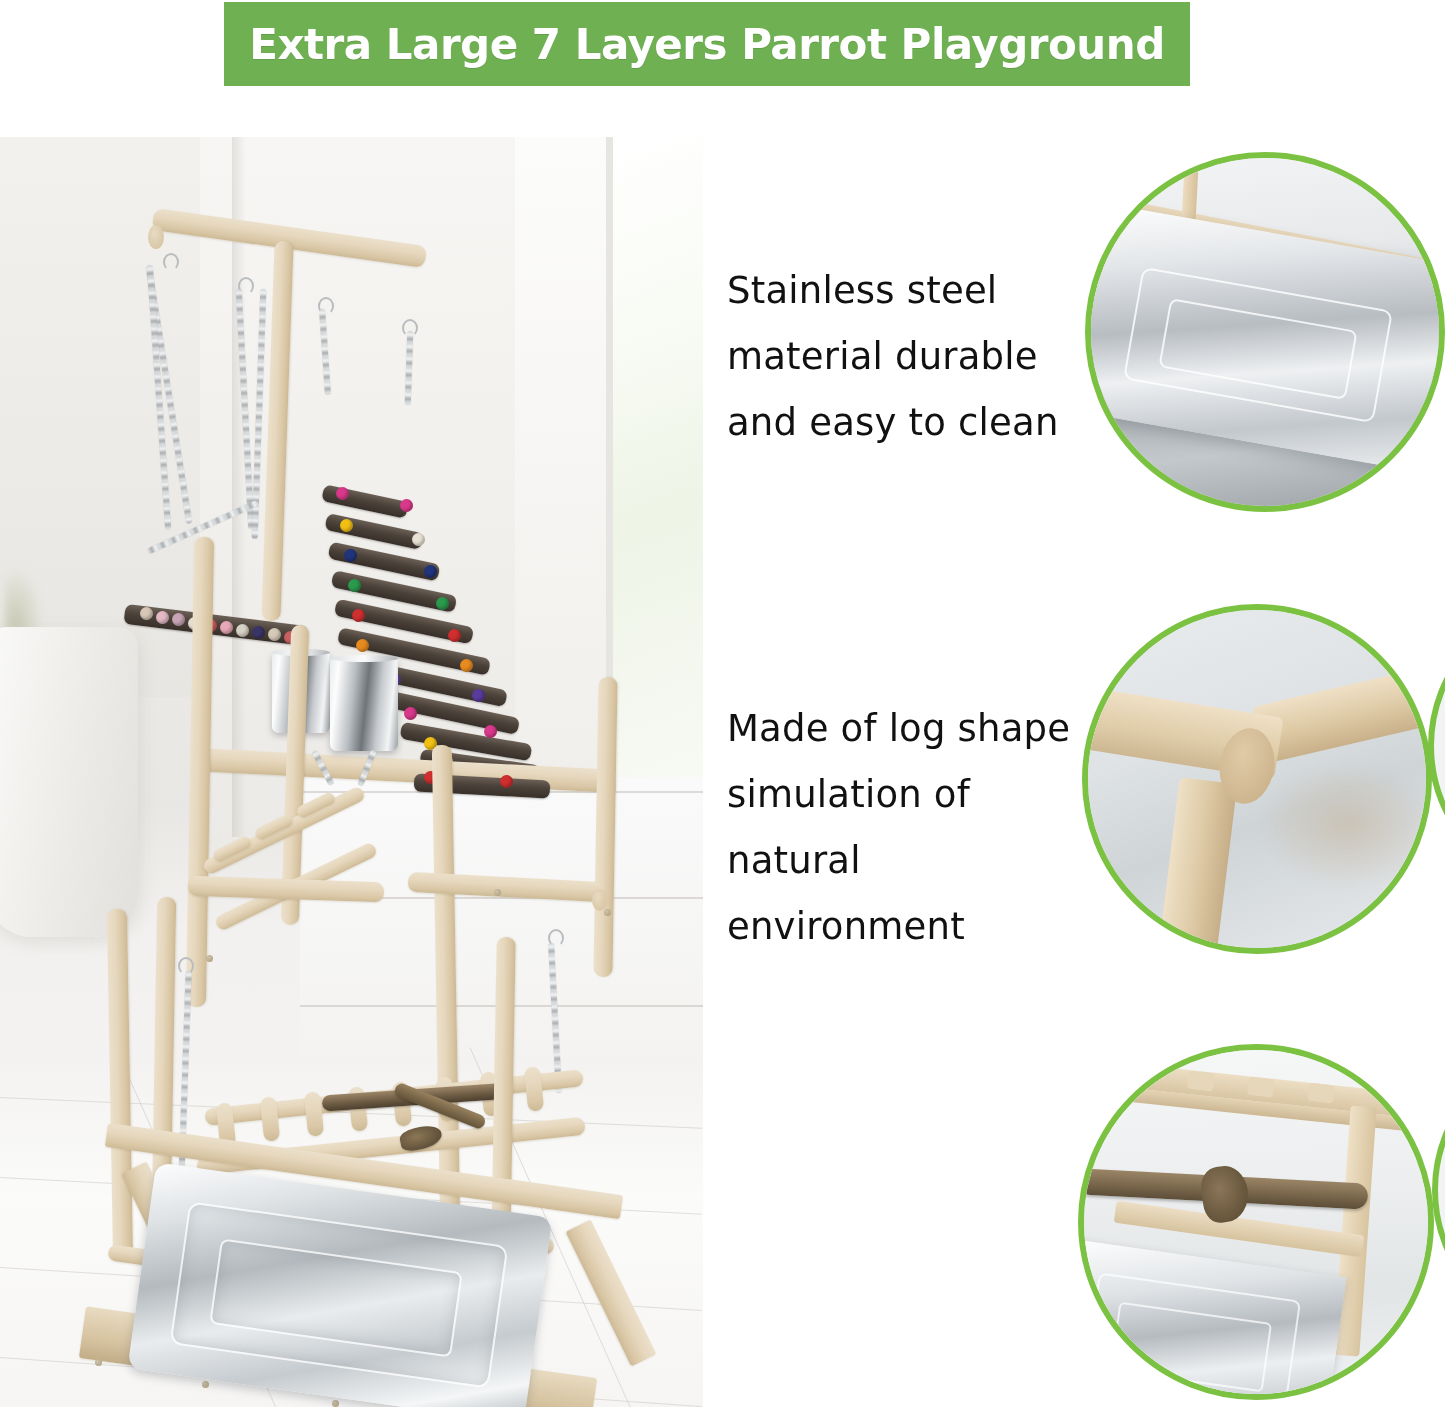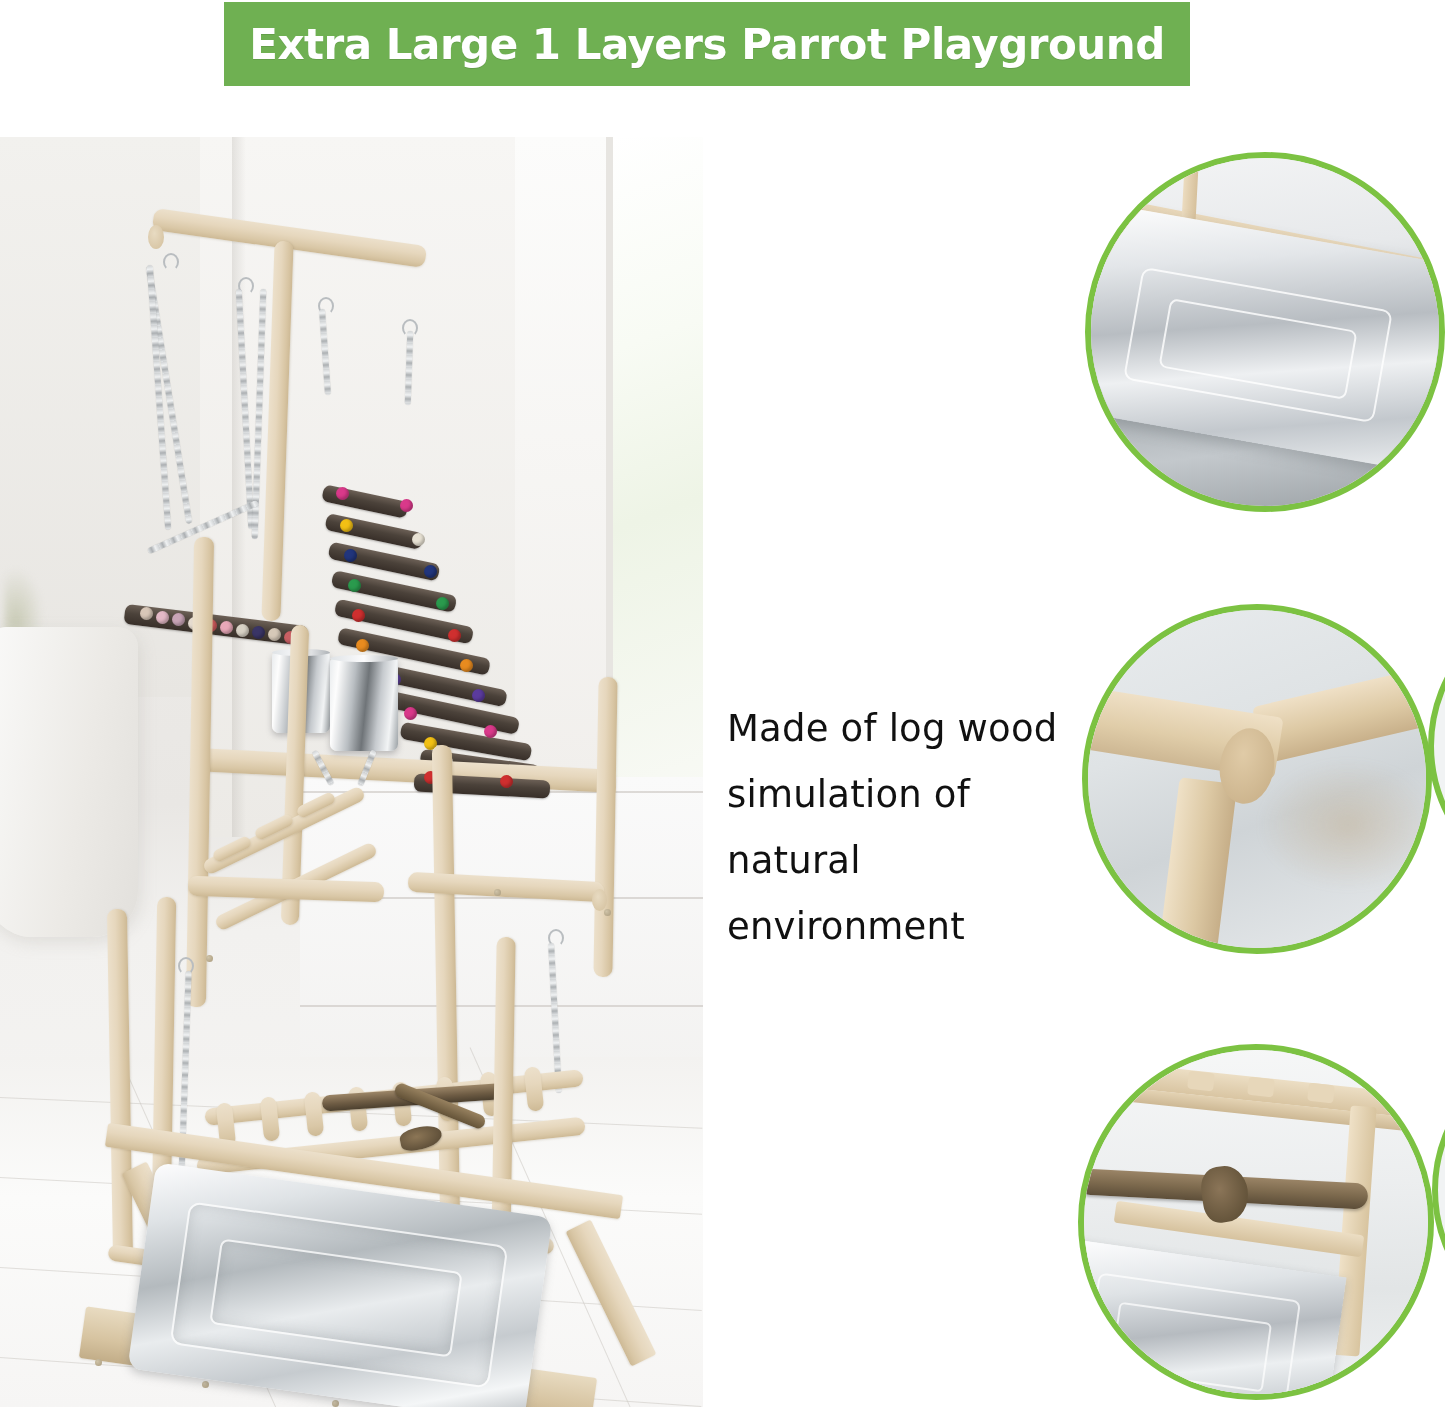--- a/index.html
+++ b/index.html
@@ -192,21 +192,21 @@
     background:linear-gradient(166deg,#fdfdfe,#dfe3e6 25%,#b6bbc0 45%,#eceff1 62%,#c5cace 82%,#f2f4f5 100%);
     transform:rotate(8deg);box-shadow:0 3px 8px rgba(100,104,108,.3);}
   .c3panline{position:absolute;border:2px solid rgba(255,255,255,.7);transform:rotate(8deg);}
 </style>
 </head>
 <body>
 
 <div class="page">
 
   <div class="banner">
-    <div class="banner-text">Extra Large 1 Layers Parrot Playground</div>
+    <div class="banner-text">Extra Large 7 Layers Parrot Playground</div>
   </div>
 
   <div class="hero">
     <div class="hero-inner">
 
       <div class="wall-left"></div>
       <div class="wall-main"></div>
       <div class="corner-shadow"></div>
       <div class="wall-right"></div>
       <div class="window">
@@ -364,34 +364,37 @@
       <div class="screw" style="left:202px;top:1244px;"></div>
       <div class="screw" style="left:332px;top:1263px;"></div>
 
       <div class="tray-pan" style="left:140px;top:1052px;width:400px;height:208px;transform:rotate(8deg);border-radius:14px;"></div>
       <div class="tray-inner" style="left:178px;top:1086px;width:318px;height:140px;transform:rotate(8deg);border-radius:12px;"></div>
       <div class="tray-inner" style="left:214px;top:1118px;width:240px;height:82px;transform:rotate(8deg);border-radius:8px;"></div>
 
     </div>
   </div>
 
+  <div class="feature-text f1">Stainless steel
+material durable
+and easy to clean</div>
 
   <div class="circle c1">
     <div class="cin">
       <div class="c1bg"></div>
       <div class="c1wood"></div>
       <div class="c1post"></div>
       <div class="c1post2"></div>
       <div class="c1panel"></div>
       <div class="c1ridge" style="left:40px;top:130px;width:250px;height:110px;border-radius:10px;"></div>
       <div class="c1ridge" style="left:72px;top:156px;width:186px;height:66px;border-radius:8px;"></div>
     </div>
   </div>
 
-  <div class="feature-text f2">Made of log wood
+  <div class="feature-text f2">Made of log shape
 simulation of
 natural environment</div>
 
   <div class="circle c2">
     <div class="cin">
       <div class="c2bg"></div>
       <div class="c2blur"></div>
       <div class="c2dowel2"></div>
       <div class="c2vert"></div>
       <div class="c2dowel"></div>

